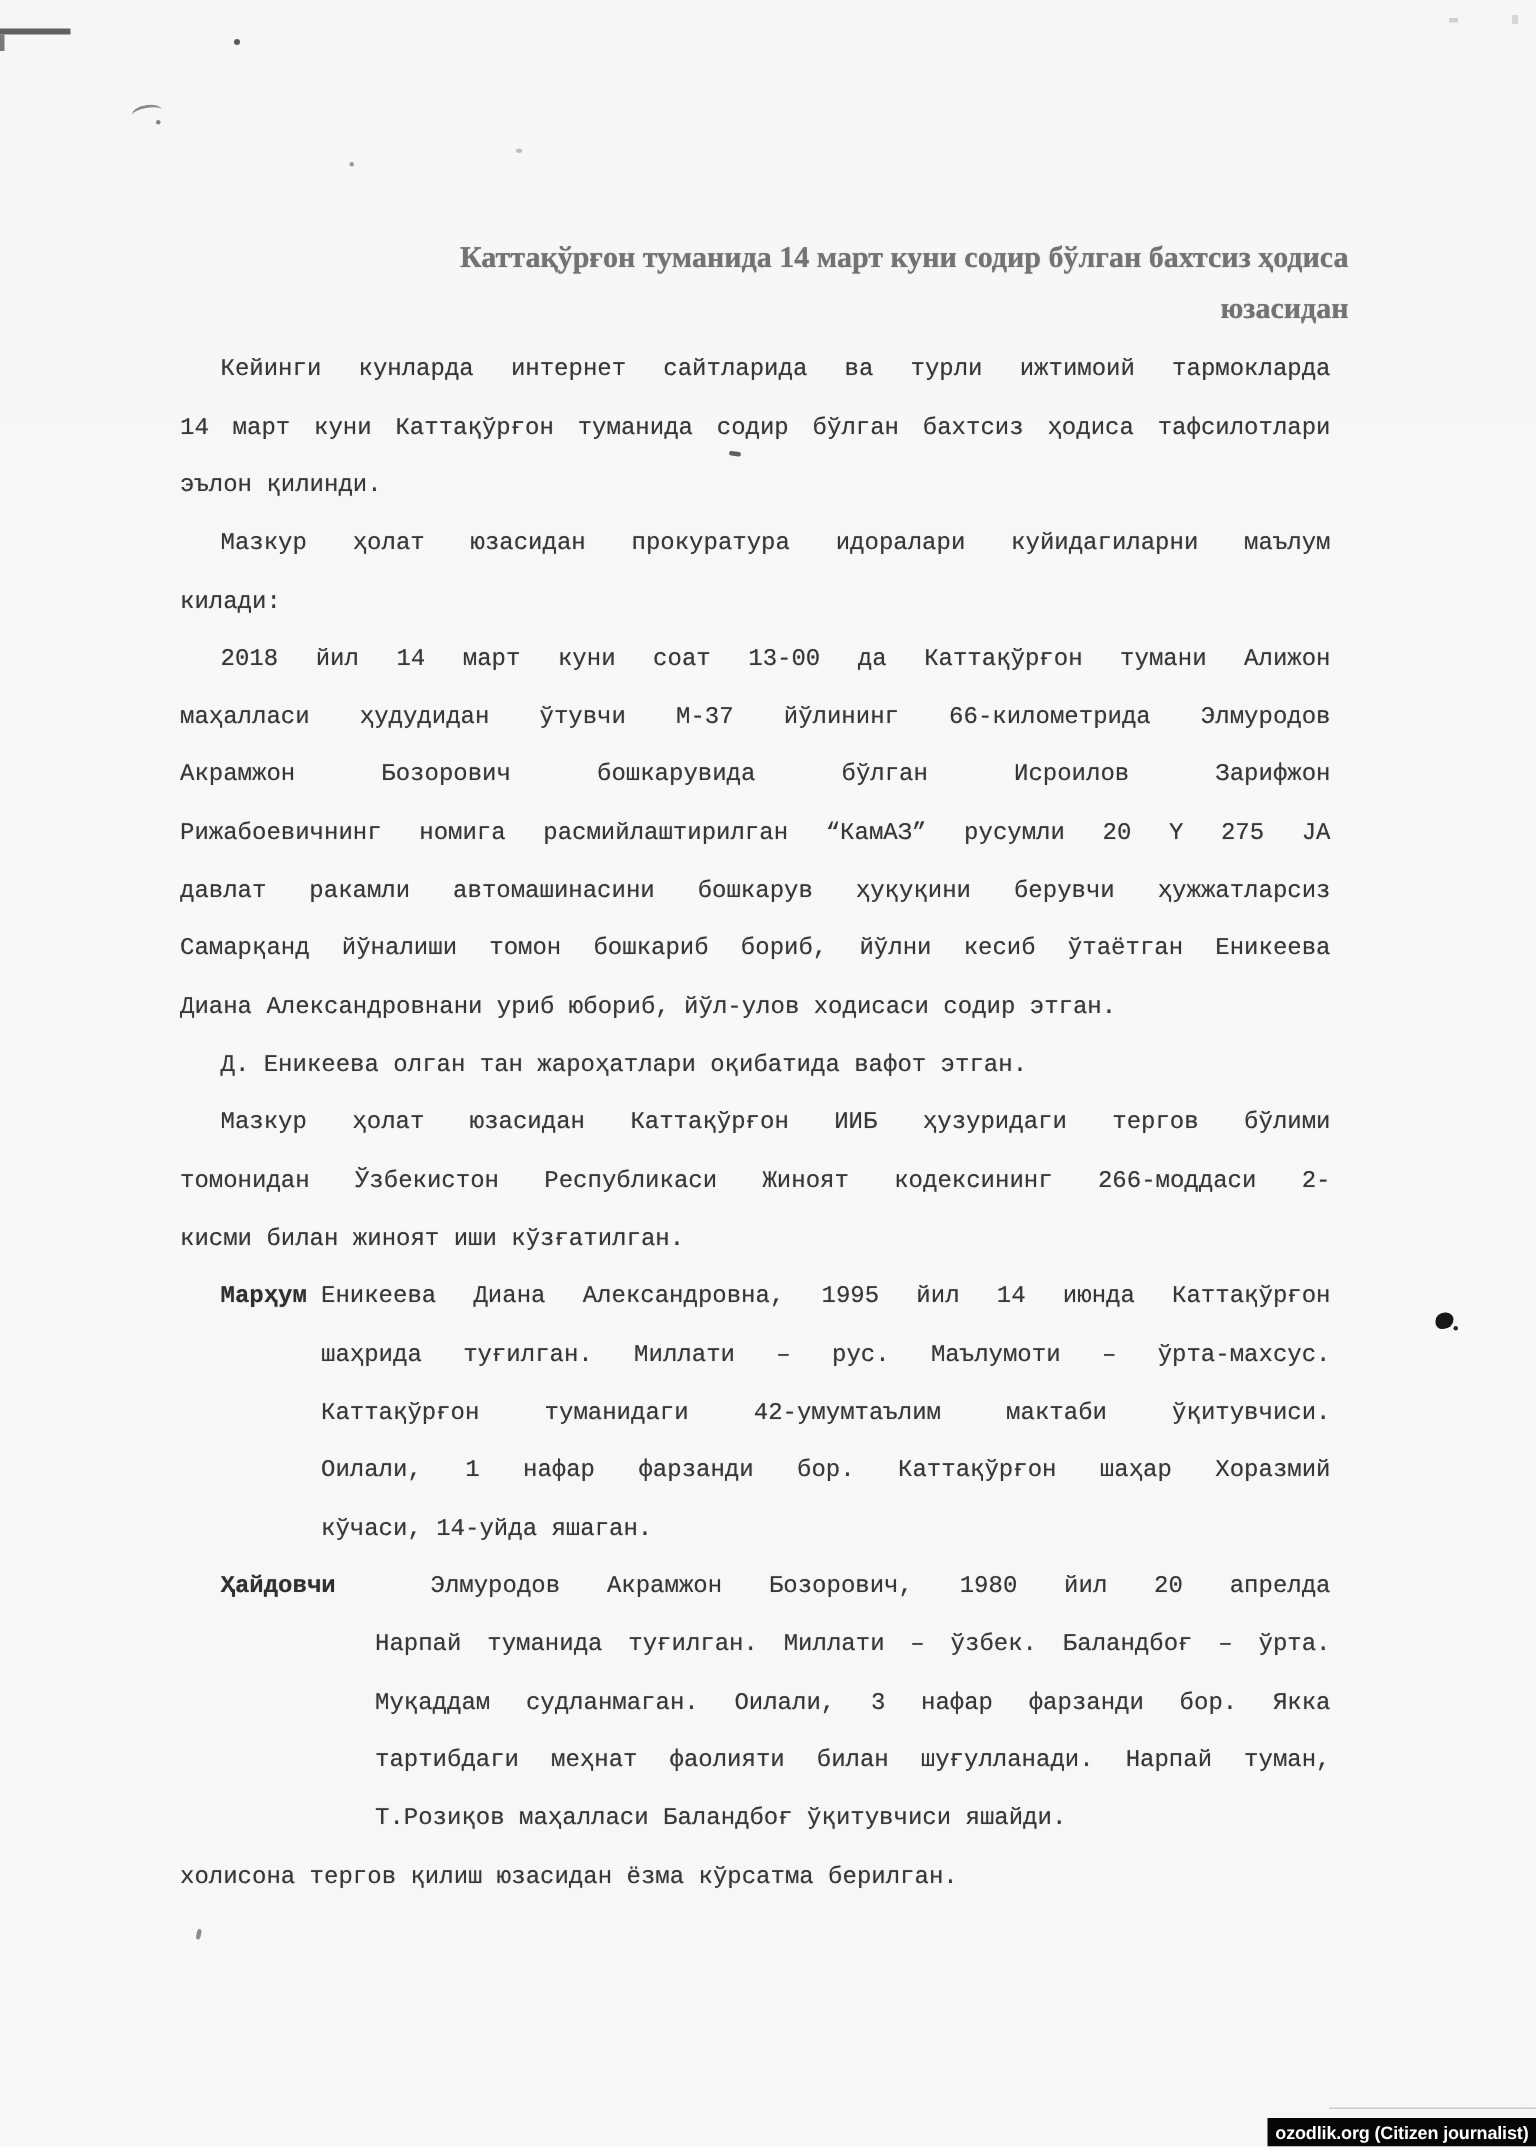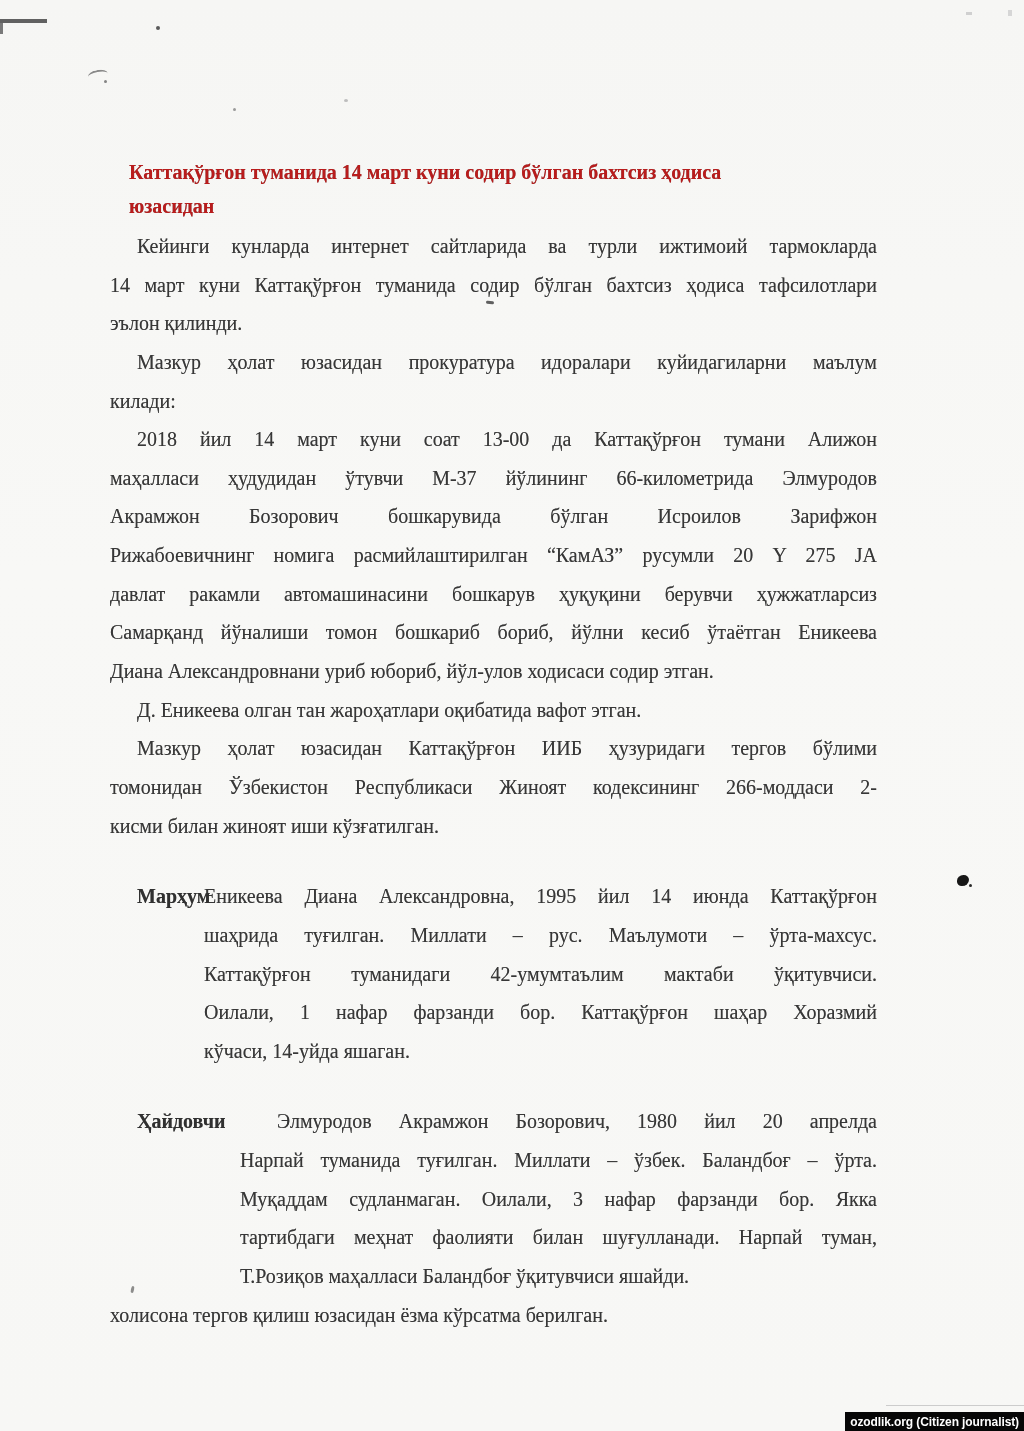--- a/index.html
+++ b/index.html
@@ -9,37 +9,38 @@
     overflow: hidden;
     background: linear-gradient(180deg, #f6f6f4 0%, #f8f8f6 40%, #f7f7f5 100%);
     font-family: "Liberation Serif", "DejaVu Serif", serif;
     color: #363636;
   }
   .scan-page { position: absolute; inset: 0; }
 
   
   .doc-title {
     position: absolute; left: 129px; top: 155px; width: 770px;
-    text-align: left; font-weight: bold; font-size: 20px; line-height: 34px;
-    color: #b91c1c;
+    text-align: right; font-weight: bold; font-size: 20px; line-height: 34px;
+    color: #737373;
     text-shadow: 0 0 0.6px rgba(46,46,46,0.55);
   }
 
   
   .doc-body {
-    position: absolute; left: 110px; top: 227px; width: 767px;
-    font-size: 20px; color: #373737;
+    position: absolute; left: 120px; top: 227px; width: 767px;
+    font-size: 16px; color: #373737;
     text-shadow: 0 0 0.6px rgba(55,55,55,0.5);
+    font-family: Liberation Mono, monospace;
   }
   .line { height: 38.65px; line-height: 38.65px; overflow: hidden; }
   .line.just { text-align: justify; text-align-last: justify; text-justify: inter-word; }
   .line.indent { padding-left: 27px; }
 
   
-  .entry { position: relative; margin-top: 32px; }
+  .entry { position: relative; }
   .entry-label {
     position: absolute; left: 27px; top: 0; height: 38.65px; line-height: 38.65px;
     font-weight: bold; color: #303030;
   }
   .entry.marhum .line { padding-left: 94px; }
   .entry.haydovchi .line { padding-left: 130px; }
   .entry.haydovchi .line.first { padding-left: 167px; }
 
   
   .wm-line { position: absolute; left: 886px; top: 1405px; width: 138px; height: 1px; background: #cccccc; }

